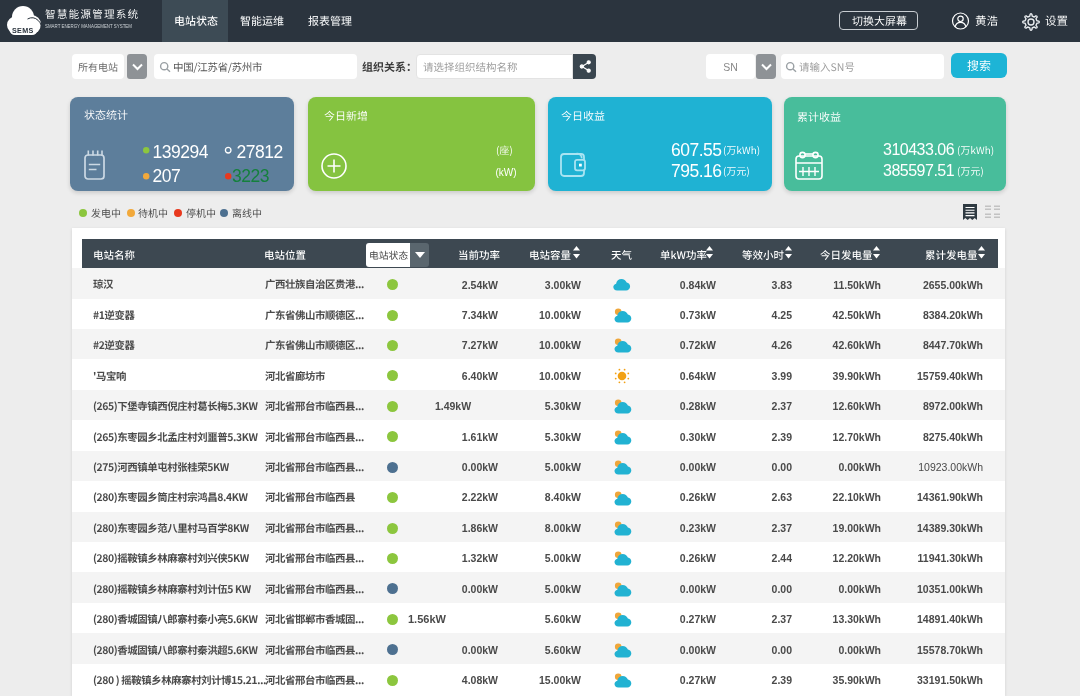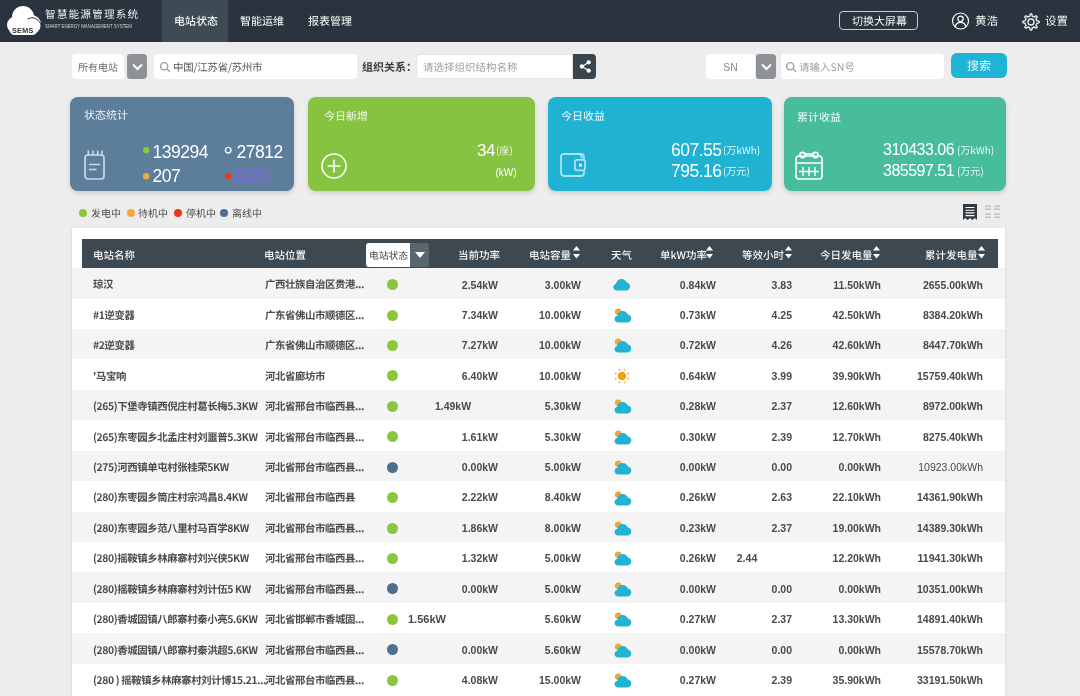--- a/index.html
+++ b/index.html
@@ -895,40 +895,39 @@
     <svg class="t" style="left:84px;top:149px">
       <g fill="none" stroke="#ccd9e4" stroke-width="1.7">
 <rect x="1" y="6" width="19" height="24" rx="3"></rect>
 <path d="M4.3 6.5 L4.3 1.5 M9 6.5 L9 1.5 M13.7 6.5 L13.7 1.5 M18 6.5 L18 1.5" stroke-width="1.6"></path>
 <path d="M4.8 15.5 L16.2 15.5 M4.8 20.5 L12.5 20.5"></path>
       </g>
     </svg>
     <div style="color:#fff;position:absolute;letter-spacing:-0.5px;left:152.5px;top:141.5px;font-size:17.5px">139294</div>
     <div style="color:#fff;position:absolute;letter-spacing:-0.5px;left:236.5px;top:141.5px;font-size:17.5px">27812</div>
     <div style="color:#fff;position:absolute;letter-spacing:-0.5px;left:152.5px;top:165.5px;font-size:17.5px">207</div>
-    <div style="color:#8b5cf6;position:absolute;letter-spacing:-0.5px;left:232px;top:165.5px;font-size:17.5px">3223</div>
+    <div style="color:#15803d;position:absolute;letter-spacing:-0.5px;left:232px;top:165.5px;font-size:17.5px">3223</div>
     <svg class="t" style="left:143px;top:147px">
       <circle cx="3.2" cy="3.2" r="3.2" fill="#8cc63e"></circle>
     </svg>
     <svg class="t" style="left:225px;top:147px">
       <circle cx="3.2" cy="3.2" r="2.8" fill="none" stroke="#fff" stroke-width="1.3"></circle>
     </svg>
     <svg class="t" style="left:143px;top:173px">
       <circle cx="3.2" cy="3.2" r="3.2" fill="#f2a93b"></circle>
     </svg>
     <svg class="t" style="left:225px;top:173px">
       <circle cx="3.2" cy="3.2" r="3.2" fill="#e8391e"></circle>
     </svg>
     <svg class="t" style="left:321px;top:153px">
       <g fill="none" stroke="#fff" stroke-width="1.6">
 <circle cx="13" cy="13" r="12"></circle>
         <path d="M13 6.5 L13 19.5 M6.5 13 L19.5 13"></path>
       </g>
     </svg>
-    <div style="position:absolute;left:295px;top:140.7px;width:200px;text-align:right;font-size:17px;color:#fff;letter-spacing:-0.5px">34</div>
     <svg class="t" style="left:495.5px;top:154.0px">
       <use href="#s17" fill="#fff" transform="scale(0.01000,-0.01000)"></use>
     </svg>
     <div style="position:absolute;left:495.5px;top:167px;font-size:10px;color:#fff">(kW)</div>
     <svg class="t" style="left:560px;top:151px">
       <g fill="none" stroke="#a9e4f2" stroke-width="1.8">
 <rect x="1" y="3" width="23" height="22" rx="3"></rect>
 <path d="M16 2.8 A 4.6 4.6 0 0 1 21.8 7.4"></path>
 <rect x="15" y="8.8" width="10" height="10.5" rx="2" fill="#1fb2d3"></rect>
 <rect x="19" y="12.7" width="2.8" height="2.8" fill="#fff" stroke="none"></rect>
@@ -1224,21 +1223,21 @@
     </svg>
     <svg class="t" style="left:264.5px;top:562.2px">
       <use href="#s42" fill="#4a4a4a" transform="scale(0.01040,-0.01040)"></use>
     </svg>
     <svg class="t" style="left:386.5px;top:552.9px">
       <circle cx="5.5" cy="5.5" r="5.5" fill="#8cc63e"></circle>
     </svg>
     <div style="position:absolute;font-size:10.5px;font-weight:bold;color:#4a4a4a;text-align:right;width:90px;left:408px;top:552.3px">1.32kW</div>
     <div style="position:absolute;font-size:10.5px;font-weight:bold;color:#4a4a4a;text-align:right;width:90px;left:491px;top:552.3px">5.00kW</div>
     <div style="position:absolute;font-size:10.5px;font-weight:bold;color:#4a4a4a;text-align:right;width:90px;left:626px;top:552.3px">0.26kW</div>
-    <div style="position:absolute;font-size:10.5px;font-weight:bold;color:#4a4a4a;text-align:center;width:90px;left:702px;top:552.3px">2.44</div>
+    <div style="position:absolute;font-size:10.5px;font-weight:bold;color:#4a4a4a;text-align:right;width:90px;left:702px;top:552.3px">2.44</div>
     <div style="position:absolute;font-size:10.5px;font-weight:bold;color:#4a4a4a;text-align:right;width:90px;left:791px;top:552.3px">12.20kWh</div>
     <div style="position:absolute;font-size:10.5px;font-weight:bold;color:#4a4a4a;text-align:right;width:90px;left:893px;top:552.3px">11941.30kWh</div>
     <svg class="t" style="left:613px;top:550.4px">
       <use href="#ws"></use>
     </svg>
     <div style="position:absolute;left:72px;top:572.4px;width:933px;height:30.42px;background:#f4f4f4"></div>
     <svg class="t" style="left:93.0px;top:592.6px">
       <use href="#s49" fill="#4a4a4a" transform="scale(0.01040,-0.01040)"></use>
     </svg>
     <svg class="t" style="left:264.5px;top:592.6px">

